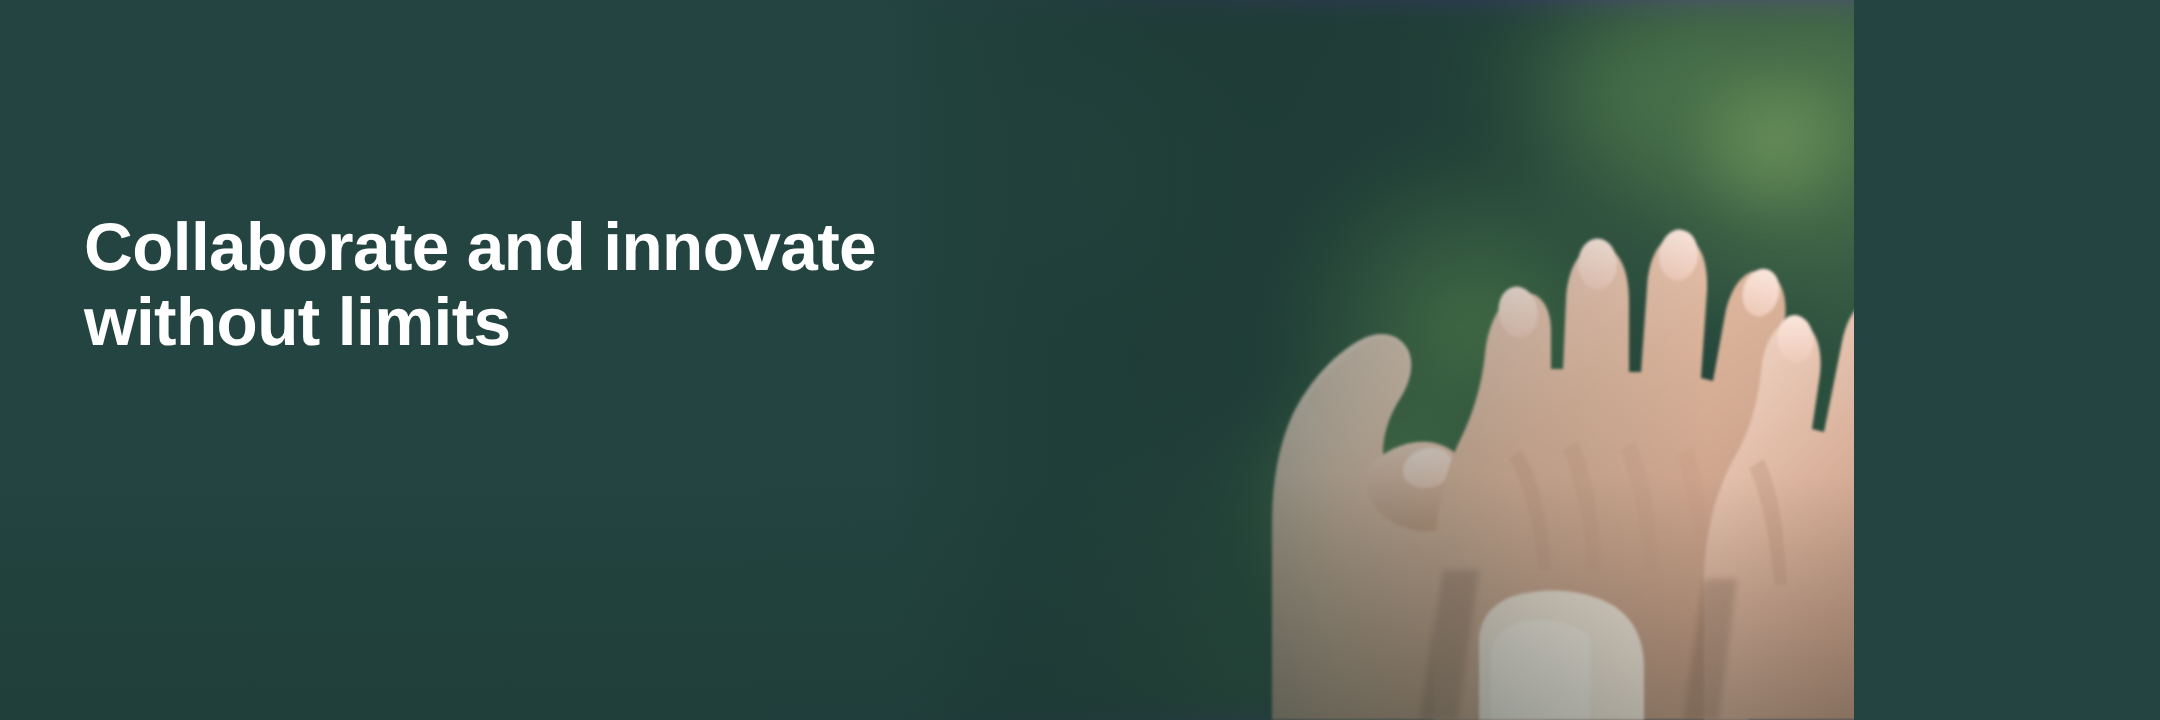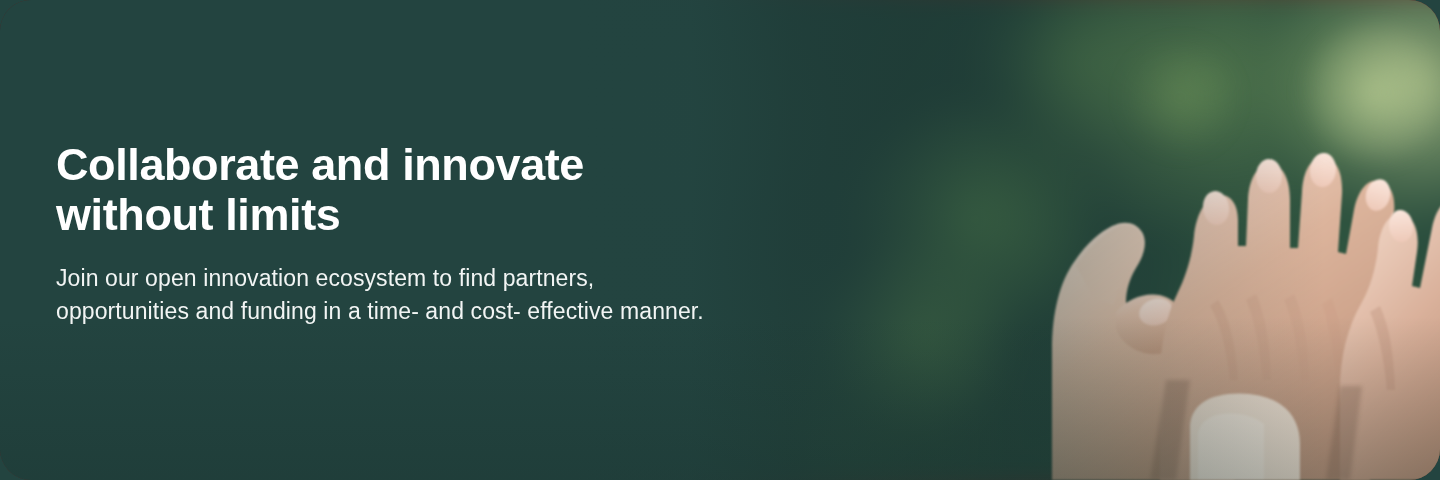--- a/index.html
+++ b/index.html
@@ -6,25 +6,24 @@
   * { margin:0; padding:0; box-sizing:border-box; }
   html, body {
     width:1440px; height:480px;
     overflow:hidden;
     background:#234440;
     font-family:"Liberation Sans", sans-serif;
   }
 
   #hero {
     position:relative;
-    width:1440px;
+    width:1236px;
     height:480px;
     overflow:hidden;
-    background:#7f1d1d;
-    border-radius:31px;
+    background:#6d28d9;
   }
 
   
   .photo {
     position:absolute;
     inset:0;
     overflow:hidden;
   }
   .foliage-base {
     position:absolute;
@@ -216,17 +215,15 @@
                 background:radial-gradient(circle, rgba(150,190,110,.32) 0%, rgba(150,190,110,0) 72%);
                 filter:blur(10px);"></div>
 
     <div class="overlay"></div>
     <div class="overlay-bottom"></div>
   </div>
 
   <div class="content">
     <h1 class="headline">Collaborate and innovate
 without limits</h1>
-    <p class="subhead">Join our open innovation ecosystem to find partners,
-opportunities and funding in a time- and cost- effective manner.</p>
   </div>
 
 </div>
 
 </body></html>

